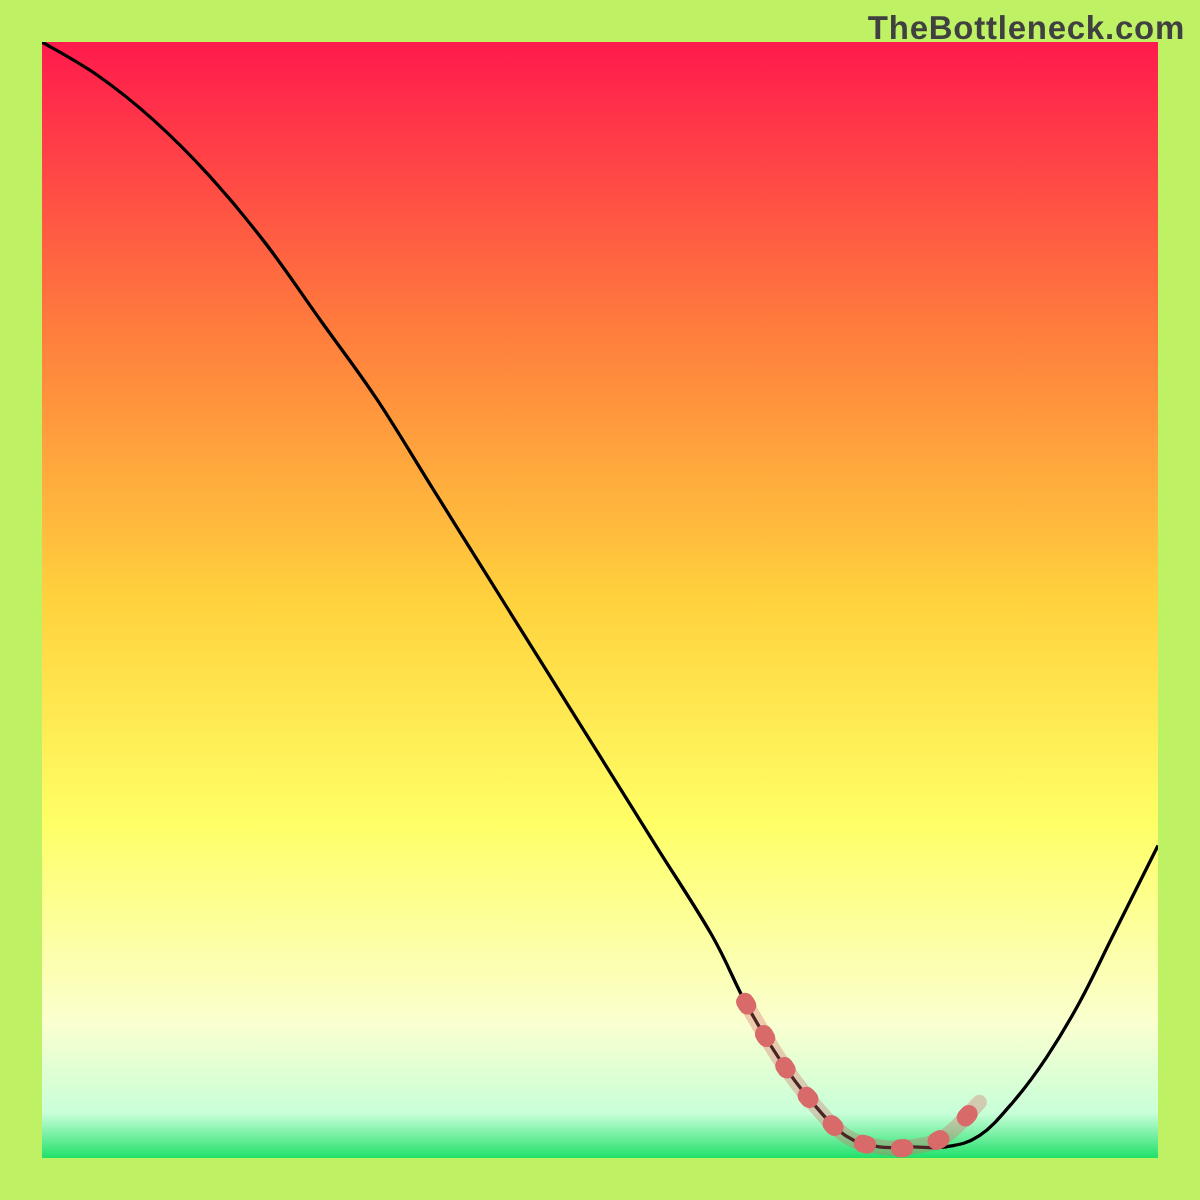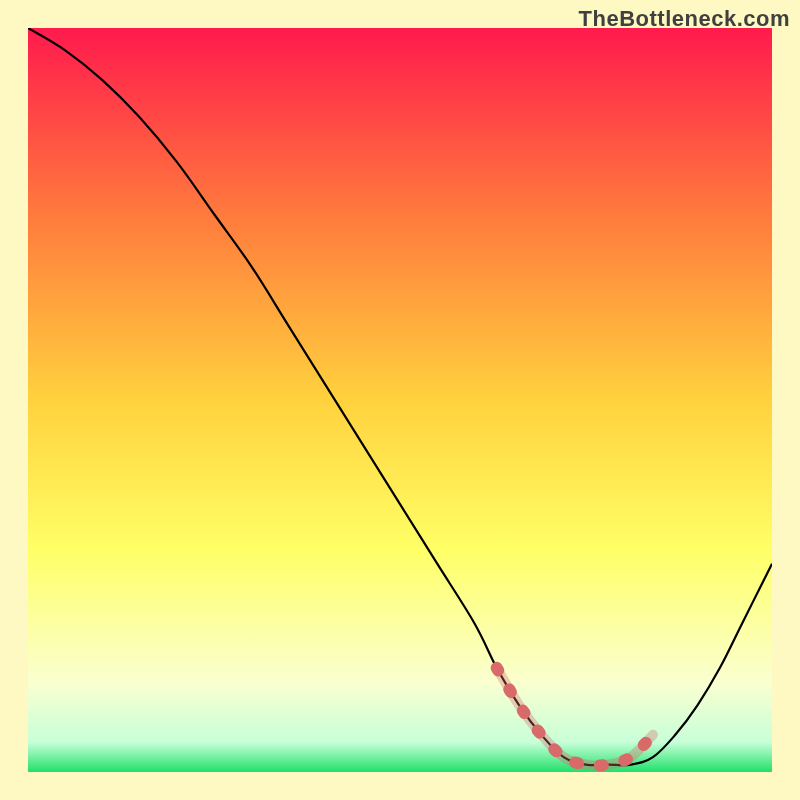--- a/index.html
+++ b/index.html
@@ -8,21 +8,21 @@
     width: 800px;
     height: 800px;
     background: #000;
     overflow: hidden;
     font-family: Arial, Helvetica, sans-serif;
   }
   .stage {
     position: relative;
     width: 800px;
     height: 800px;
-    background: #fef9c3;
+    background: #bef264;
   }
   .watermark {
     position: absolute;
     top: 6px;
     right: 10px;
     color: #404040;
     font-size: 22px;
     font-weight: bold;
     letter-spacing: 0.5px;
     user-select: none;

